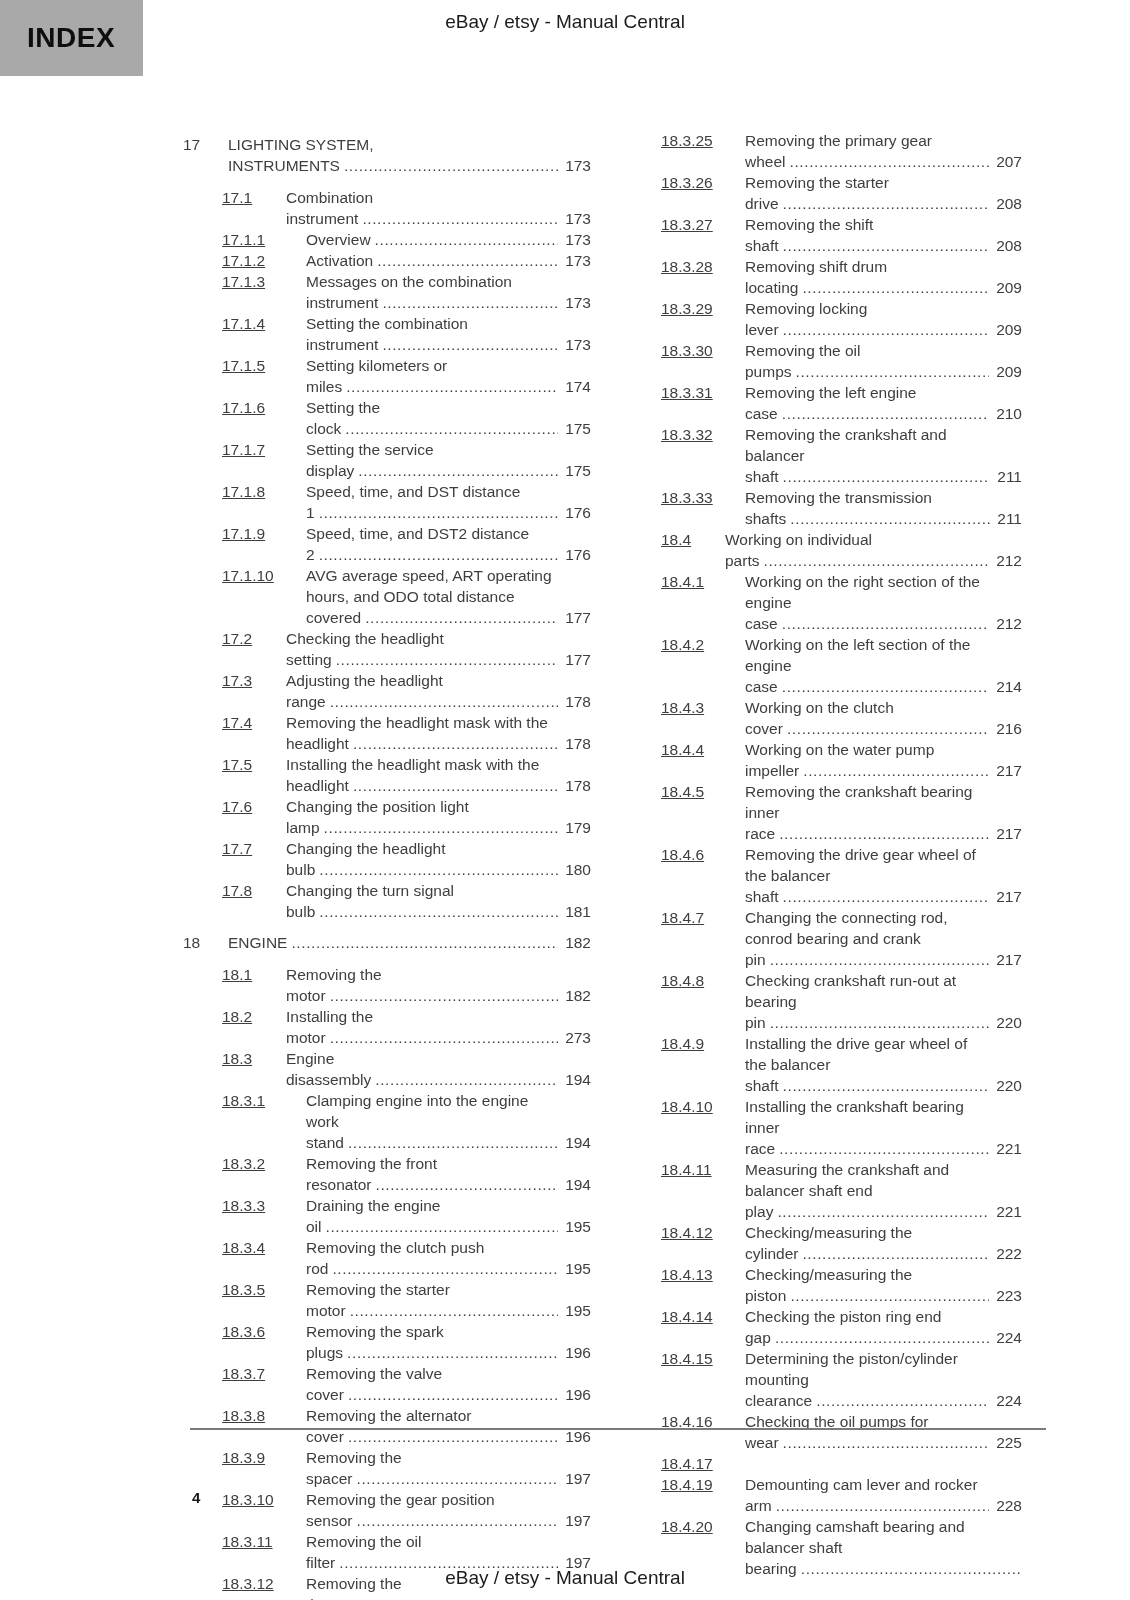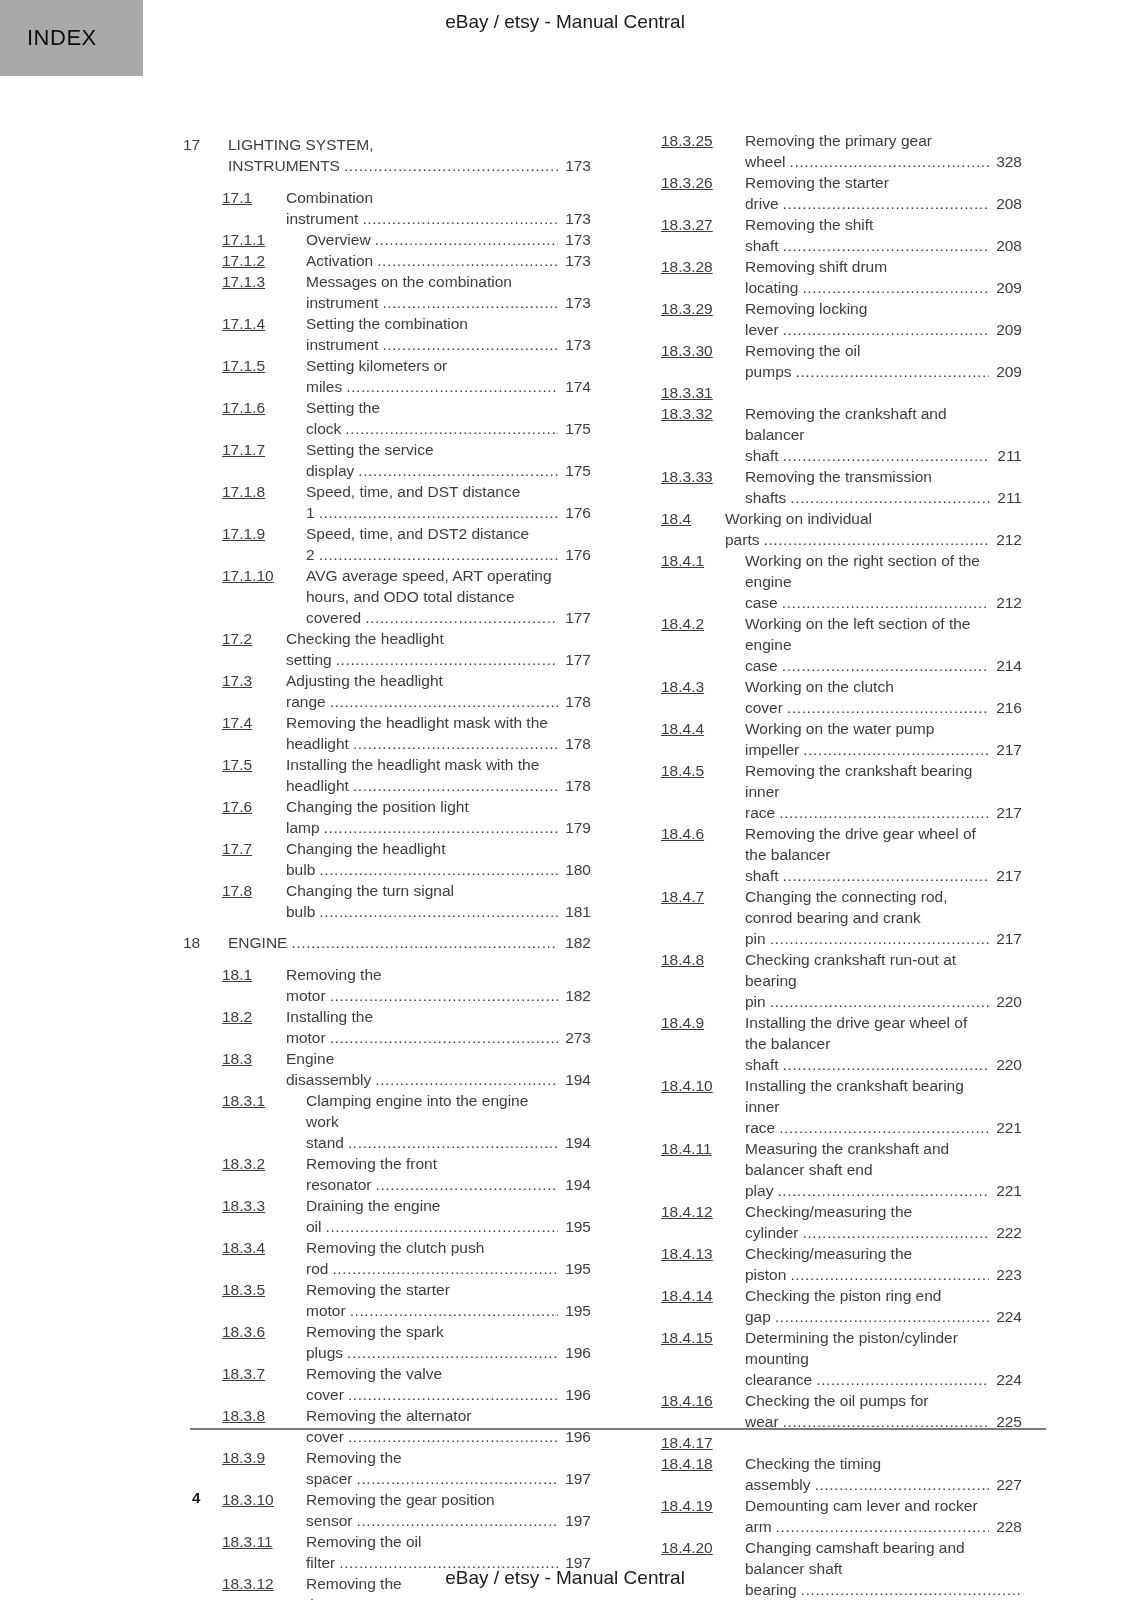--- a/index.html
+++ b/index.html
@@ -13,21 +13,21 @@
 
   
   .index-box {
     position: absolute; left: 0; top: 0;
     width: 143px; height: 76px;
     background: #a9a9a9;
     display: flex; align-items: center;
     box-sizing: border-box; padding-left: 27px;
   }
   .index-label {
-    font-size: 22px; font-weight: normal; color: #0e0e0e;
+    font-size: 28px; font-weight: bold; color: #0e0e0e;
     letter-spacing: 0.5px;
   }
 
   
   .header-title {
     position: absolute; top: 11px; left: 0; width: 100%;
     text-align: center; font-size: 19px; color: #1c1c1c;
   }
   .footer-title {
     position: absolute; top: 1567px; left: 0; width: 100%;
@@ -229,21 +229,21 @@
       <span class="body"><span class="title">Removing the oil filter</span><span class="page">197</span></span>
     </div>
     <div class="entry lvl3">
       <span class="num">18.3.12</span>
       <span class="body"><span class="title">Removing the thermostat</span><span class="page">198</span></span>
     </div>
   </div>
 <div class="col col-right">
     <div class="entry lvl3">
       <span class="num">18.3.25</span>
-      <span class="body"><span class="title">Removing the primary gear wheel</span><span class="page">328</span></span>
+      <span class="body"><span class="title">Removing the primary gear wheel</span><span class="page">207</span></span>
     </div>
     <div class="entry lvl3">
       <span class="num">18.3.26</span>
       <span class="body"><span class="title">Removing the starter drive</span><span class="page">208</span></span>
     </div>
     <div class="entry lvl3">
       <span class="num">18.3.27</span>
       <span class="body"><span class="title">Removing the shift shaft</span><span class="page">208</span></span>
     </div>
     <div class="entry lvl3">
@@ -253,20 +253,21 @@
     <div class="entry lvl3">
       <span class="num">18.3.29</span>
       <span class="body"><span class="title">Removing locking lever</span><span class="page">209</span></span>
     </div>
     <div class="entry lvl3">
       <span class="num">18.3.30</span>
       <span class="body"><span class="title">Removing the oil pumps</span><span class="page">209</span></span>
     </div>
     <div class="entry lvl3">
       <span class="num">18.3.31</span>
+      <span class="body"><span class="title">Removing the left engine case</span><span class="page">210</span></span>
     </div>
     <div class="entry lvl3">
       <span class="num">18.3.32</span>
       <span class="body"><span class="title">Removing the crankshaft and
 balancer shaft</span><span class="page">211</span></span>
     </div>
     <div class="entry lvl3">
       <span class="num">18.3.33</span>
       <span class="body"><span class="title">Removing the transmission shafts</span><span class="page">211</span></span>
     </div>
@@ -346,24 +347,20 @@
 mounting clearance</span><span class="page">224</span></span>
     </div>
     <div class="entry lvl3">
       <span class="num">18.4.16</span>
       <span class="body"><span class="title">Checking the oil pumps for wear</span><span class="page">225</span></span>
     </div>
     <div class="entry lvl3">
       <span class="num">18.4.17</span>
     </div>
     <div class="entry lvl3">
-      <span class="num">18.4.18</span>
-      <span class="body"><span class="title">Checking the timing assembly</span><span class="page">227</span></span>
-    </div>
-    <div class="entry lvl3">
       <span class="num">18.4.19</span>
       <span class="body"><span class="title">Demounting cam lever and rocker
 arm</span><span class="page">228</span></span>
     </div>
     <div class="entry lvl3">
       <span class="num">18.4.20</span>
       <span class="body"><span class="title">Changing camshaft bearing and
 balancer shaft bearing</span></span>
     </div>
   </div>

